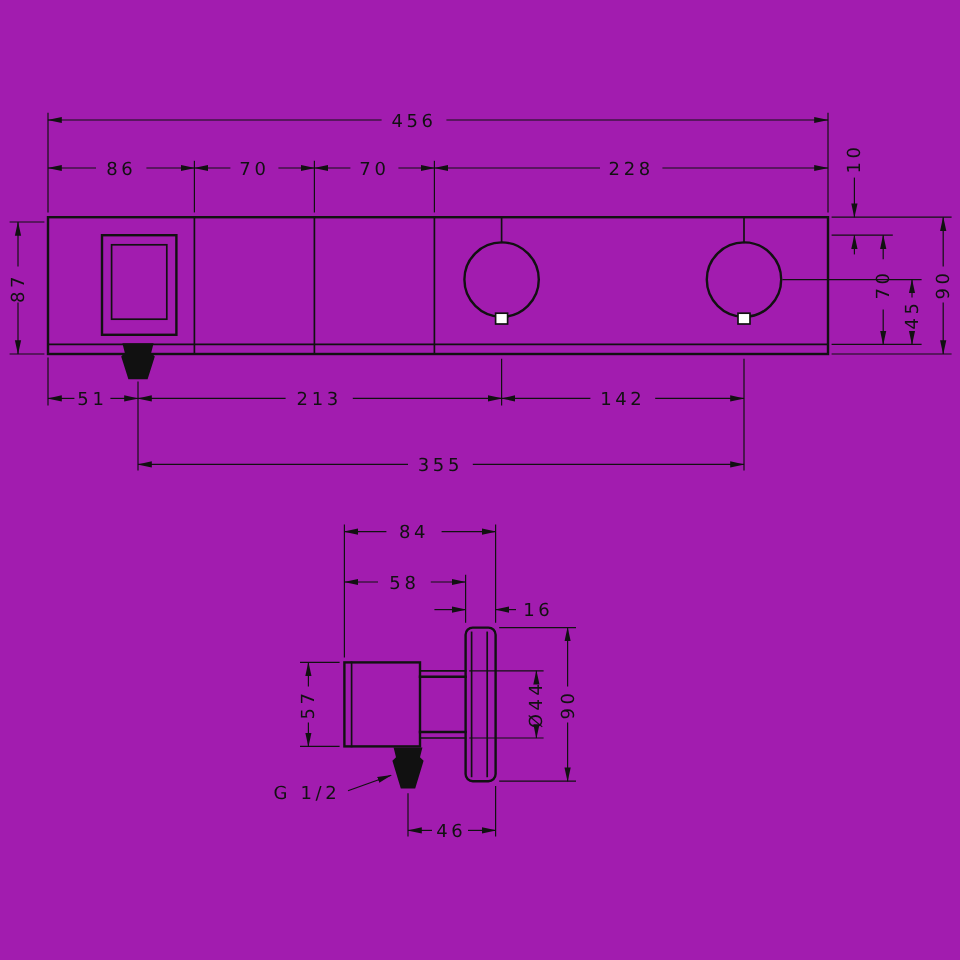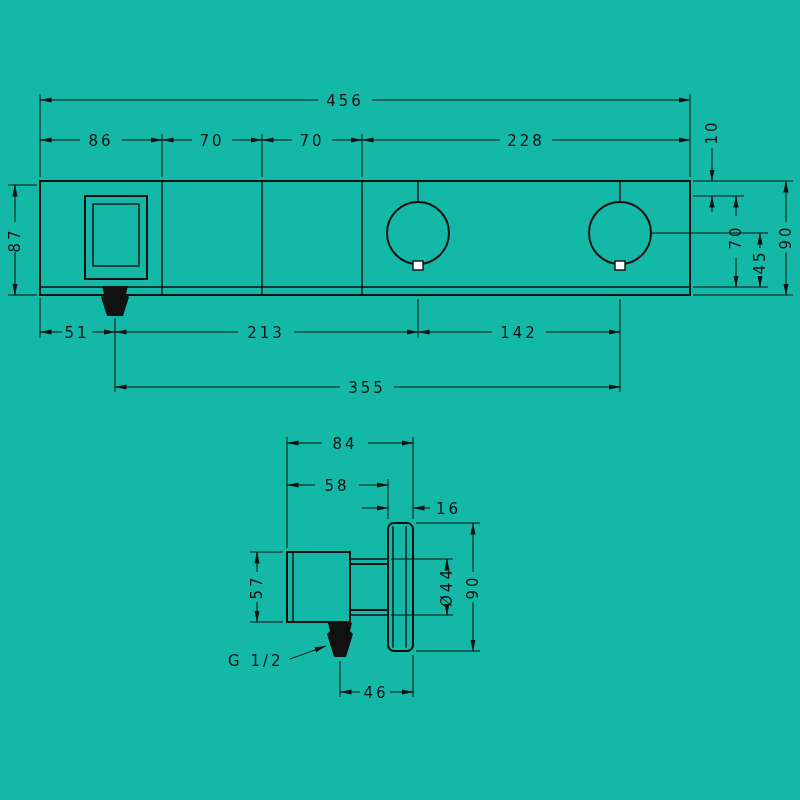--- a/index.html
+++ b/index.html
@@ -1,16 +1,16 @@
 <!DOCTYPE html>
 <html><head>
 <meta charset="utf-8">
 <style>
   html,body{margin:0;padding:0;background:#ffffff;}
-  .stage{width:800px;height:800px;background:#14b8a6;position:relative;overflow:hidden;}
+  .stage{width:800px;height:800px;background:#a21caf;position:relative;overflow:hidden;}
   svg{display:block;}
   .obj{stroke:#111111;stroke-width:2;fill:none;stroke-linecap:square;}
   .obj-thin{stroke:#111111;stroke-width:1.4;fill:none;stroke-linecap:square;}
   .dim{stroke:#111111;stroke-width:1;fill:none;}
   .ext{stroke:#111111;stroke-width:1;fill:none;}
   .solid{fill:#111111;stroke:none;}
   .tab{fill:#ffffff;stroke:#111111;stroke-width:1.4;}
   .lbl{font-family:"DejaVu Sans","Liberation Sans",sans-serif;font-size:15px;letter-spacing:3px;fill:#111111;text-anchor:middle;}
   .lbl-start{text-anchor:start;}
 </style>

